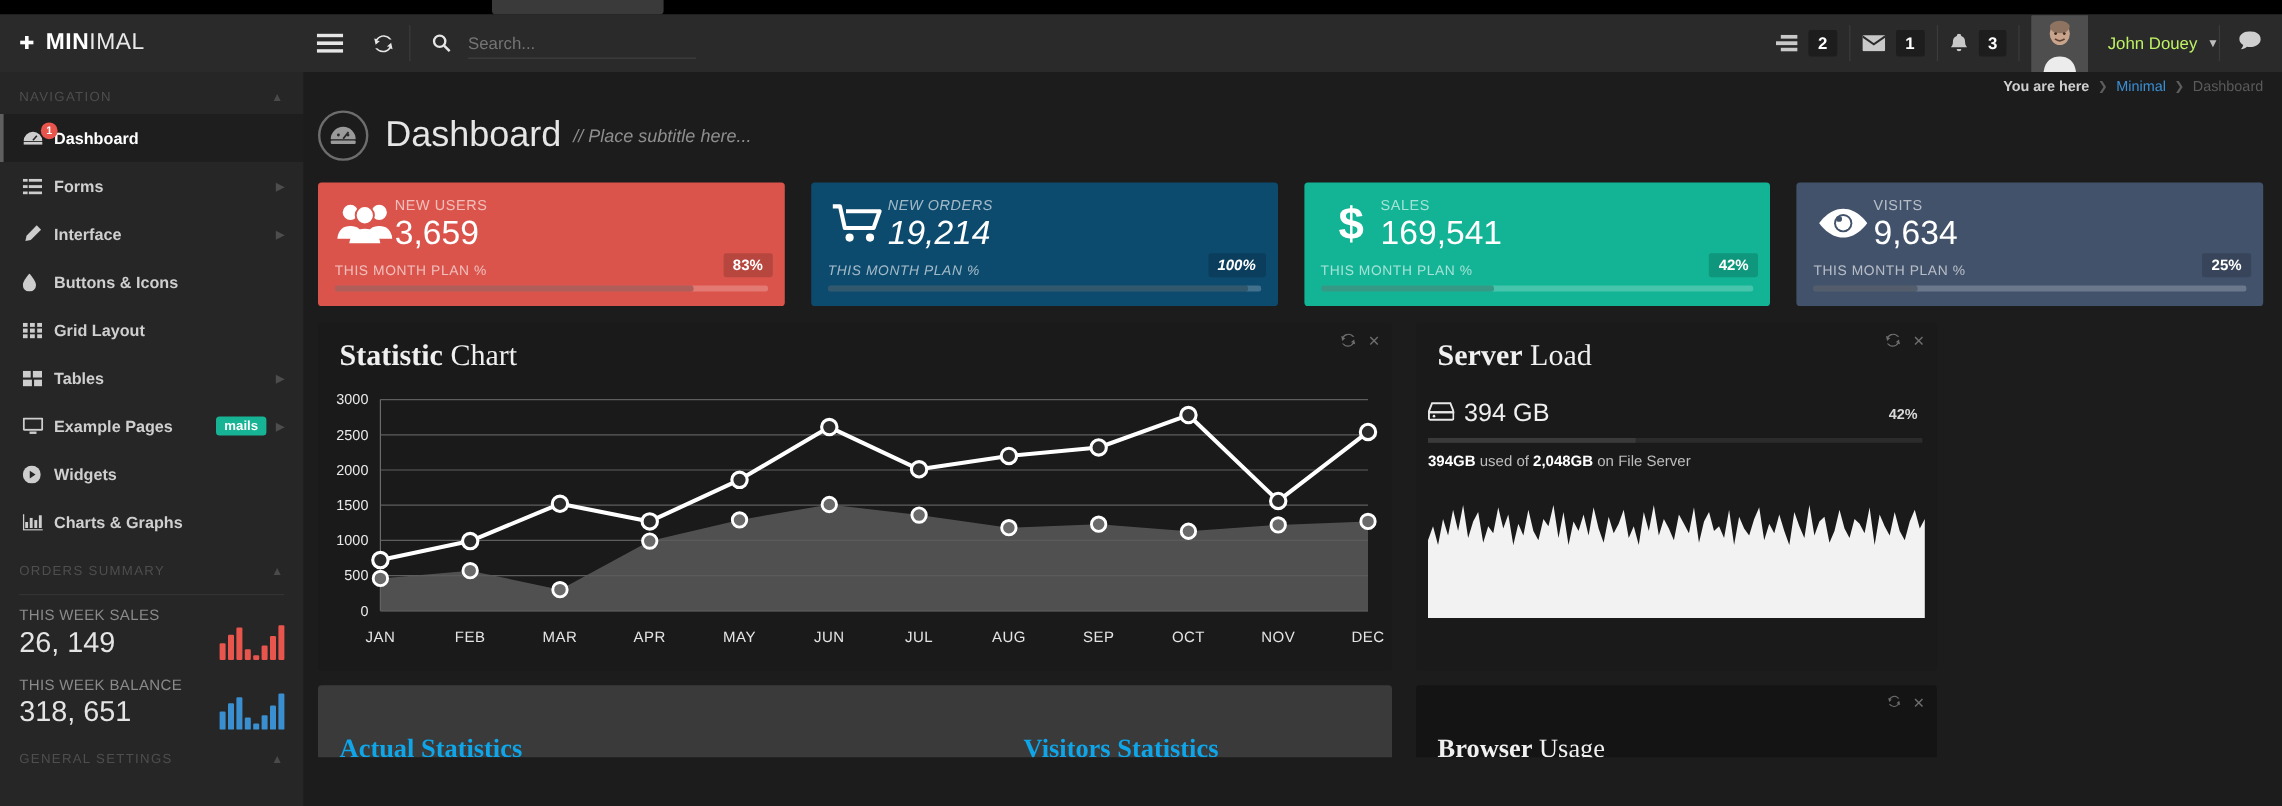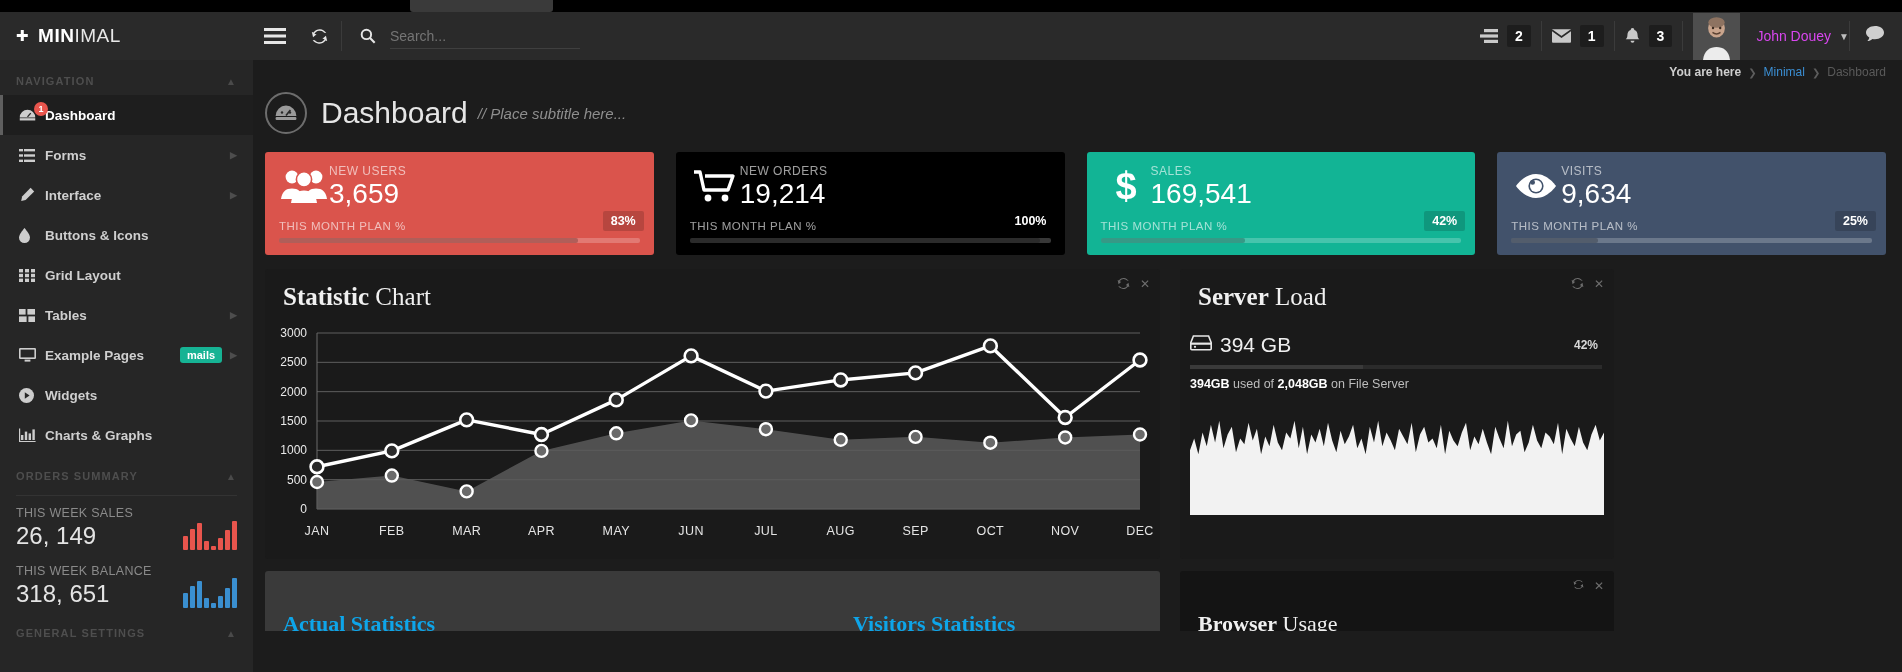--- a/index.html
+++ b/index.html
@@ -23,27 +23,27 @@
   .hdr-sep { width:1px; height:30px; background:#3b3b3b; }
   .search-wrap { display:flex; align-items:center; margin-left:4px; }
   .search-input { background:transparent; border:none; border-bottom:1px solid #3f3f3f; color:#777; font-size:14px;
       width:190px; height:26px; outline:none; font-family:"Liberation Sans", sans-serif; }
   .hdr-right { margin-left:auto; display:flex; align-items:center; height:48px; padding-right:8px; }
   .hdr-stat { display:flex; align-items:center; height:48px; padding:0 10px; color:#cfcfcf; }
   .hdr-stat .ic { font-size:16px; margin-right:9px; display:flex; align-items:center; }
   .hdr-stat .cnt { background:#1d1d1d; color:#fff; font-size:14px; font-weight:700; padding:3px 8px; border-radius:2px; }
   .avatar { width:47px; height:47px; overflow:hidden; margin:0 4px 0 10px; background:#6b6b6b; position:relative; }
   .avatar svg { display:block; }
-  .user-name { color:#d946ef; font-size:14px; padding:0 8px 0 12px; }
+  .user-name { color:#bef264; font-size:14px; padding:0 8px 0 12px; }
   .caret { color:#bdbdbd; font-size:10px; }
   .chat-ic { color:#cfcfcf; font-size:16px; padding:0 10px 0 16px; }
 
   
   .sidebar { position:absolute; top:60px; left:0; width:253px; height:612px; background:#262626; overflow:hidden; }
-  .nav-head { color:#4e4e4e; font-size:11px; font-weight:700; letter-spacing:1.1px; padding:15px 16px 8px 16px; display:flex; align-items:center; }
+  .nav-head { color:#4e4e4e; font-size:11px; font-weight:400; letter-spacing:1.1px; padding:15px 16px 8px 16px; display:flex; align-items:center; }
   .nav-head .chev { margin-left:auto; color:#4a4a4a; font-size:10px; }
   .nav-item { height:40px; display:flex; align-items:center; padding:0 16px; color:#cfcfcf; font-size:13.5px; font-weight:700;
               border-left:3px solid transparent; position:relative; }
   .nav-item .nico { width:26px; display:flex; align-items:center; color:#cdcdcd; font-size:14px; position:relative; }
   .nav-item.active { background:#1e1e1e; border-left-color:#5f5f5f; color:#fff; }
   .nav-item .arrow { margin-left:auto; color:#4d4d4d; font-size:9px; }
   .nav-badge-dot { position:absolute; left:15px; top:-6px; background:#e8554d; color:#fff; font-size:9px; font-weight:700;
                    width:14px; height:14px; border-radius:50%; display:flex; align-items:center; justify-content:center; }
   .pill { background:#16b394; color:#fff; font-size:11px; font-weight:700; border-radius:3px; padding:2px 7px; margin-left:auto; }
   .divider-line { height:1px; background:#333; margin:5px 16px 0 16px; }
@@ -417,21 +417,21 @@
             <div class="cvalue">3,659</div>
           </div>
         </div>
         <div class="plan">THIS MONTH PLAN %</div>
         <div class="bar-wrap">
             <div class="bar-fill" id="fill0" style="width: 83%;"></div>
           </div>
         <div class="pct">83%</div>
       </div>
 
-      <div class="card" id="card1" style="background: #000000;">
+      <div class="card" id="card1" style="background: #0c4a6e; font-style: italic;">
         <div class="row1">
           <div class="cicon">
             <svg width="46" height="34" viewBox="0 0 46 34">
                 <path d="M2 3h6l4 18h24l5-14H13" fill="none" stroke="#fff" stroke-width="3.4" stroke-linejoin="round"></path>
                 <circle cx="16" cy="29" r="3.4" fill="#fff"></circle>
                 <circle cx="33" cy="29" r="3.4" fill="#fff"></circle>
               </svg>
           </div>
           <div class="ctxt">
             <div class="clabel">NEW ORDERS</div>

